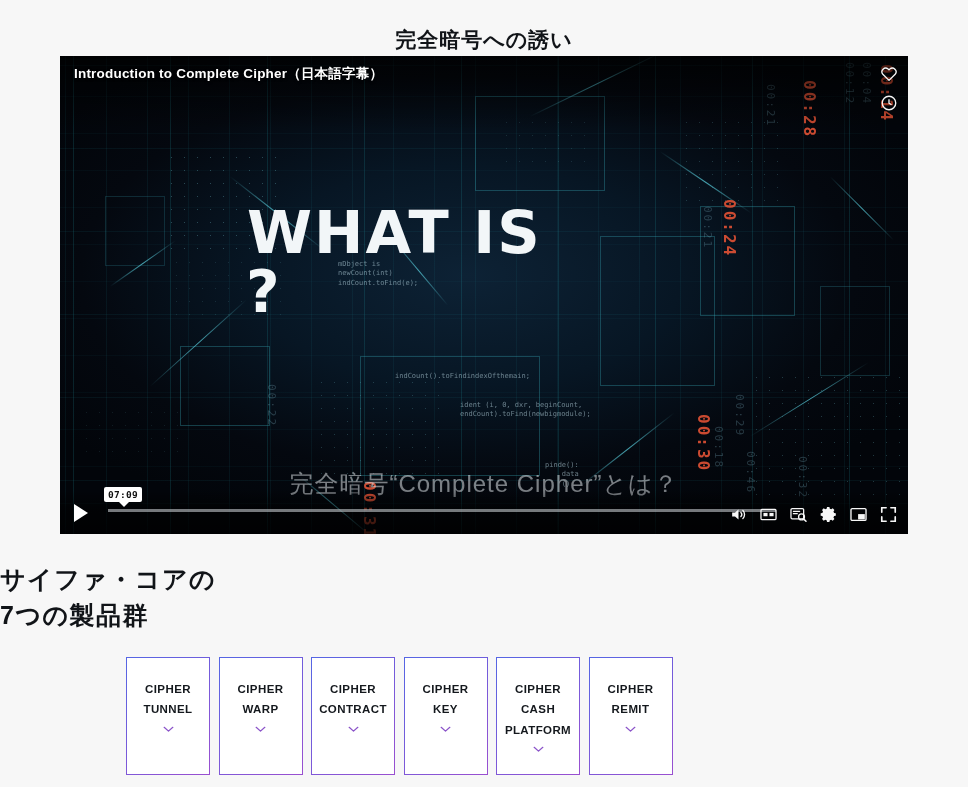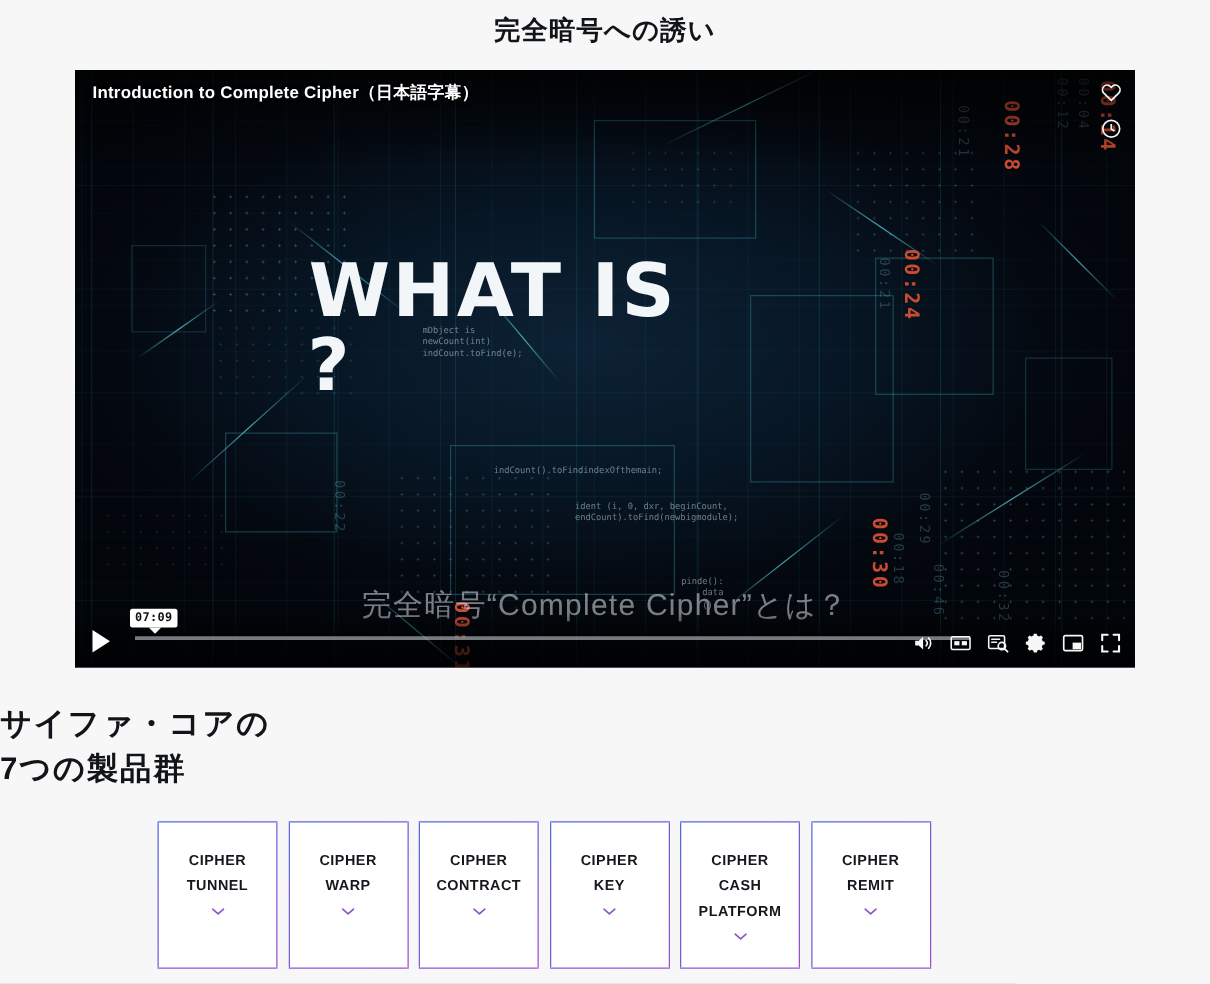--- a/index.html
+++ b/index.html
@@ -10,21 +10,21 @@
     overflow: hidden;
   }
 
   
   .page-title {
     text-align: center;
     font-size: 21px;
     font-weight: bold;
     color: #111418;
     letter-spacing: 1px;
-    padding-top: 10px;
+    padding-top: 26px;
   }
 
   
   .player-wrap {
     position: absolute;
     left: 60px; top: 56px;
     width: 848px; height: 478px;
     background: #04070d;
     overflow: hidden;
   }
@@ -182,21 +182,21 @@
     text-align: left;
     font-size: 25px; font-weight: bold; color: #111418;
     line-height: 1.42;
     letter-spacing: 1.5px;
   }
   .cards {
     position: absolute; left: 126px; top: 657px;
     display: flex; gap: 8.5px;
   }
   .card {
-    width: 96px; height: 118px;
+    width: 84px; height: 118px;
     background: #fff;
     border: 1px solid;
     border-image: linear-gradient(140deg, #5566e4, #9a4fd0) 1;
     padding-top: 21px;
     text-align: center;
     cursor: pointer;
   }
   .card-label {
     font-size: 11.5px; font-weight: bold; color: #14181d;
     line-height: 1.78; letter-spacing: .4px;

